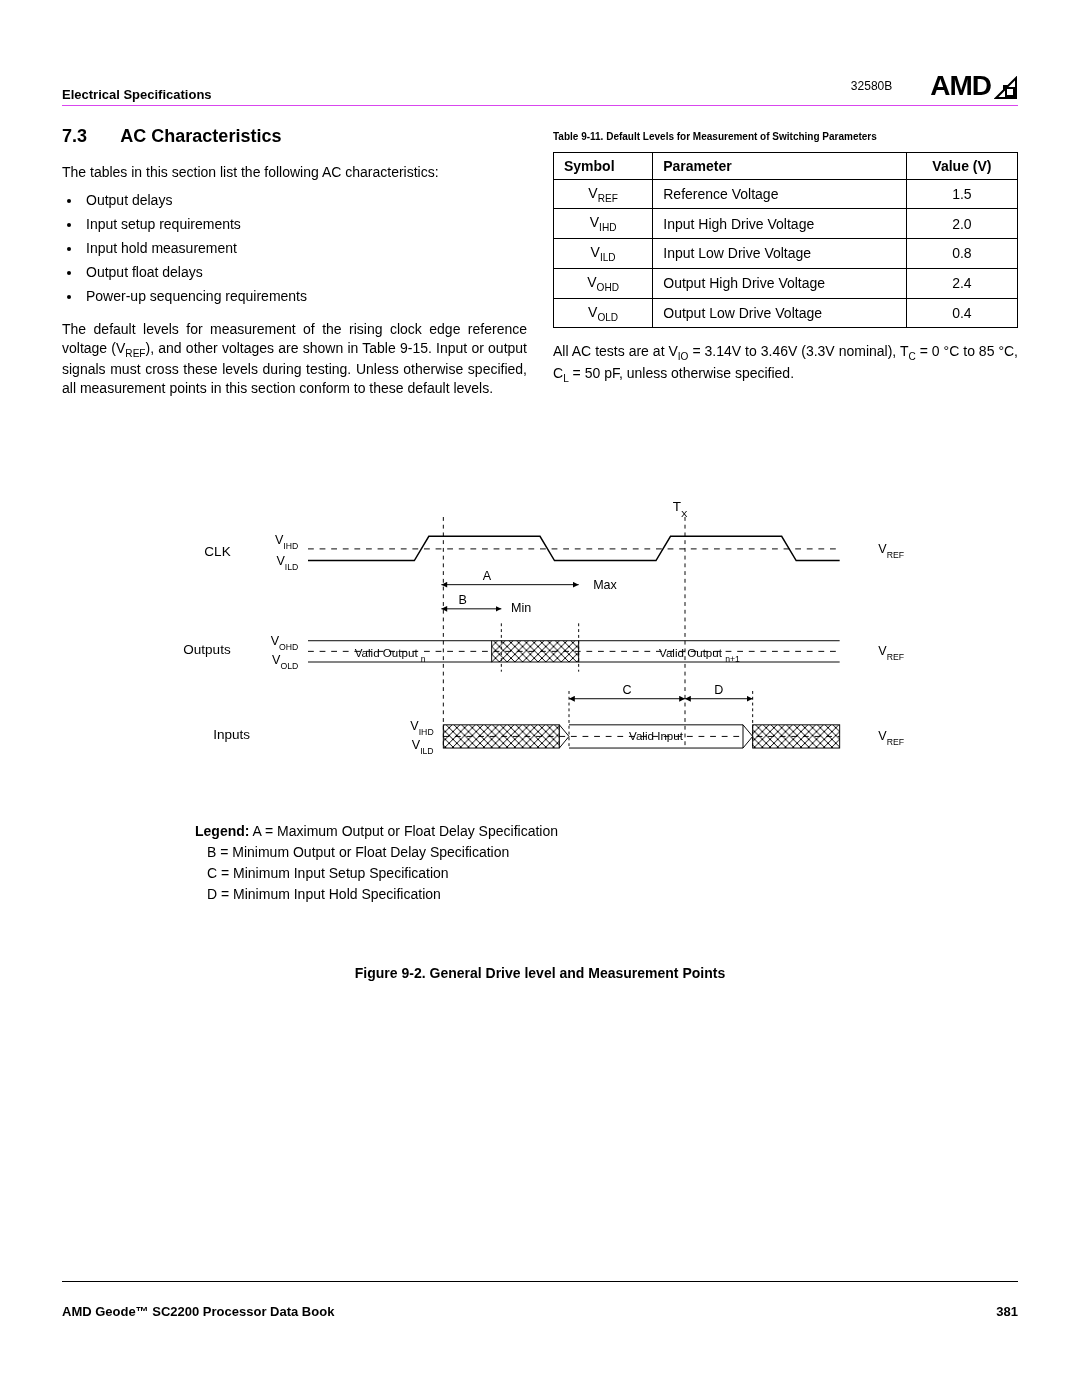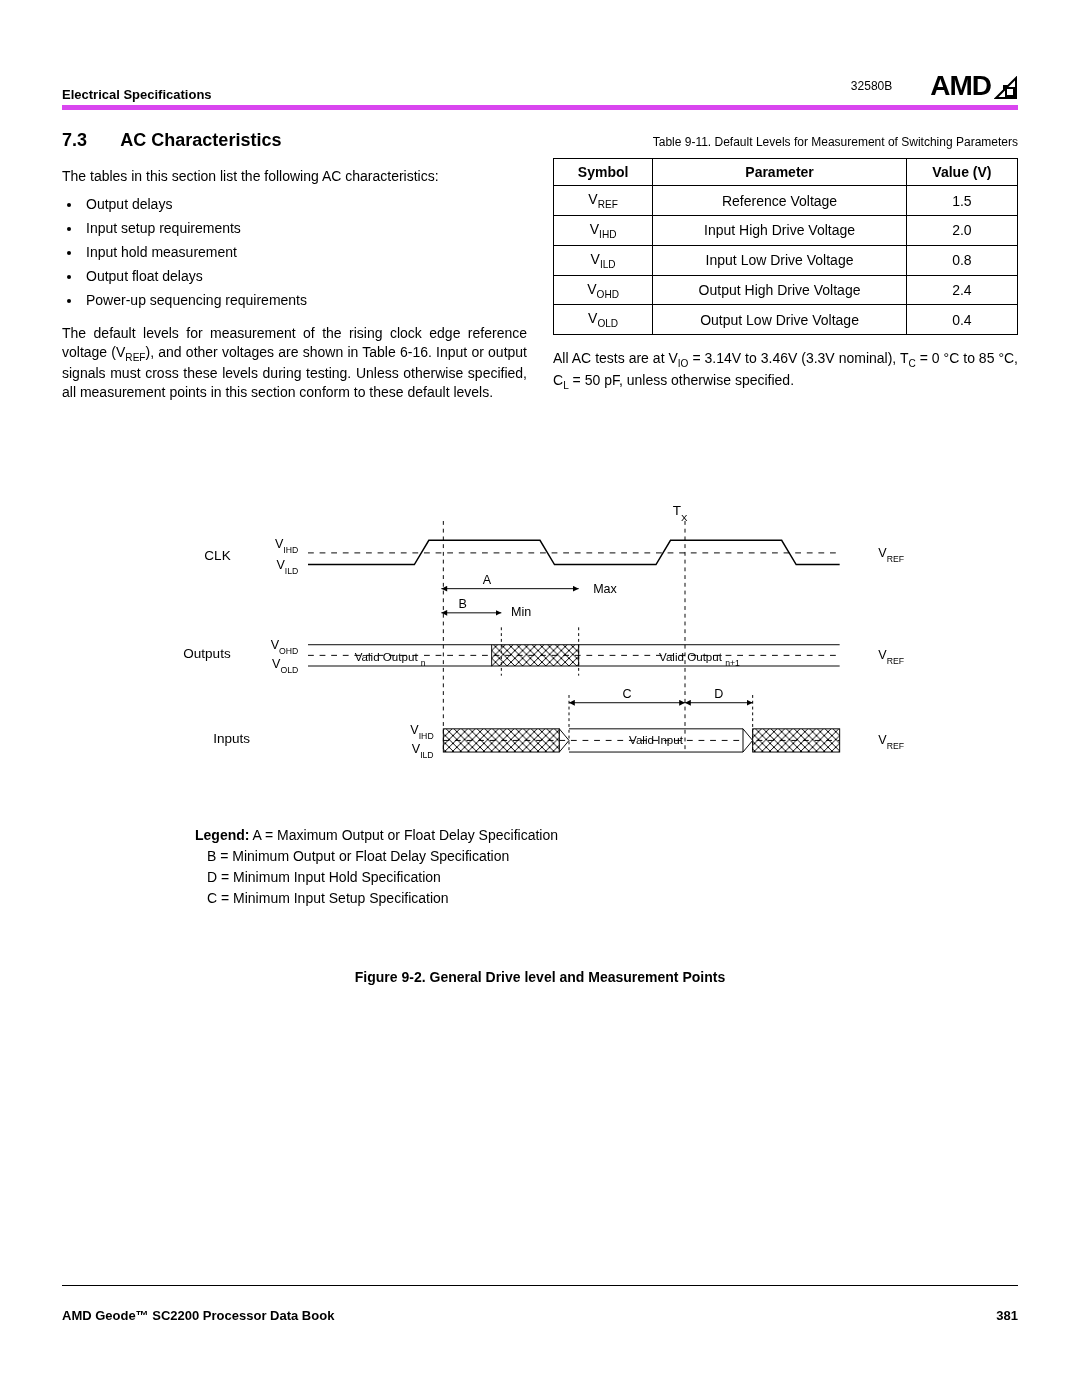--- a/index.html
+++ b/index.html
@@ -9,21 +9,21 @@
     background: #fff;
     margin: 0;
     padding: 70px 62px 40px 62px;
     width: 1080px;
     box-sizing: border-box;
   }
   .header {
     display: flex;
     justify-content: space-between;
     align-items: flex-end;
-    border-bottom: 5px solid #d946ef;
+    border-bottom: 1px solid #d946ef;
     padding-bottom: 3px;
     margin-bottom: 20px;
   }
   .header-left {
     font-size: 13px;
     font-weight: bold;
   }
   .header-right {
     display: flex;
     align-items: center;
@@ -68,35 +68,35 @@
   }
   ul {
     margin: 8px 0 12px 0;
     padding-left: 20px;
   }
   li {
     margin: 8px 0;
     padding-left: 4px;
   }
   .table-caption {
-    text-align: right;
-    font-weight: normal;
-    font-size: 12px;
+    text-align: left;
+    font-weight: bold;
+    font-size: 10px;
     margin: 4px 0 8px 0;
     line-height: 1.35;
   }
   table.data {
     border-collapse: collapse;
     width: 100%;
     font-size: 14px;
   }
   table.data th, table.data td {
     border: 1px solid #000;
     padding: 5px 10px;
-    text-align: center;
+    text-align: left;
   }
   table.data th {
     font-weight: bold;
   }
   table.data td.center, table.data th.center {
     text-align: center;
   }
   sub {
     font-size: 0.72em;
     vertical-align: sub;
@@ -163,21 +163,21 @@
     </h2>
     <p>The tables in this section list the following AC characteristics:</p>
     <ul>
       <li>Output delays</li>
       <li>Input setup requirements</li>
       <li>Input hold measurement</li>
       <li>Output float delays</li>
       <li>Power-up sequencing requirements</li>
     </ul>
     <p>
-      <span>The default levels for measurement of the rising clock edge reference voltage (V</span><sub>REF</sub><span>), and other voltages are shown in Table 6-16. Input or output signals must cross these levels during testing. Unless otherwise specified, all measurement points in this section conform to these default levels.</span>
+      <span>The default levels for measurement of the rising clock edge reference voltage (V</span><sub>REF</sub><span>), and other voltages are shown in Table 9-15. Input or output signals must cross these levels during testing. Unless otherwise specified, all measurement points in this section conform to these default levels.</span>
     </p>
   </div>
 
   <div class="col">
     <div class="table-caption">Table 9-11.  Default Levels for Measurement of Switching Parameters</div>
     <table class="data">
       <tbody>
           <tr>
         <th>Symbol</th>
         <th>Parameter</th>
@@ -295,22 +295,22 @@
       <polygon points="600,245 610,257 600,269" fill="#fff" stroke="#000"></polygon>
 
       <rect x="610" y="245" width="90" height="24" fill="url(#xhatch)" stroke="#000"></rect>
       <text x="740" y="261" font-size="13"><tspan>V</tspan><tspan baseline-shift="sub" font-size="9">REF</tspan></text>
     </svg>
   </div>
 
   <div class="legend-block">
     <div><span class="legend-label">Legend:</span> <span>A = Maximum Output or Float Delay Specification</span></div>
     <div class="legend-indent">B = Minimum Output or Float Delay Specification</div>
+    <div class="legend-indent">C = Minimum Input Setup Specification</div>
     <div class="legend-indent">D = Minimum Input Hold Specification</div>
-    <div class="legend-indent">C = Minimum Input Setup Specification</div>
   </div>
 
   <div class="figure-caption">Figure 9-2.  General Drive level and Measurement Points</div>
 </div>
 
 <div class="footer">
   <span>AMD Geode™ SC2200  Processor Data Book</span>
   <span>381</span>
 </div>
 

